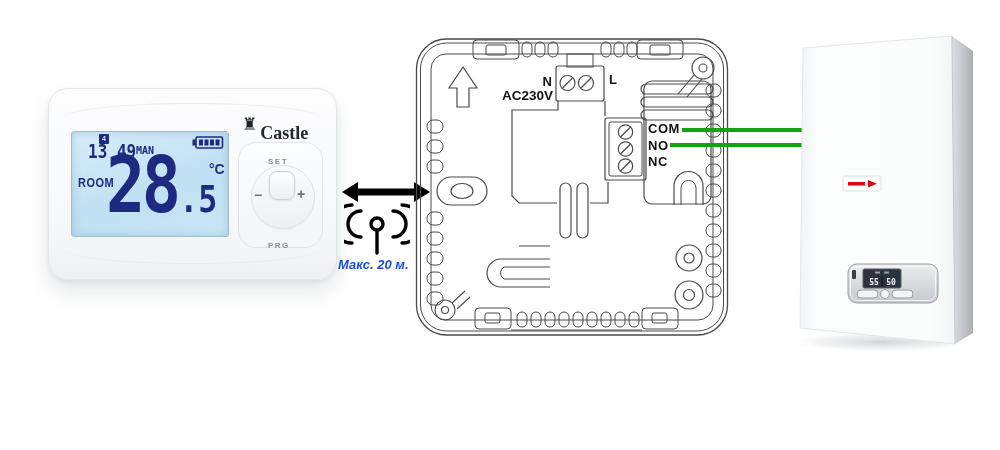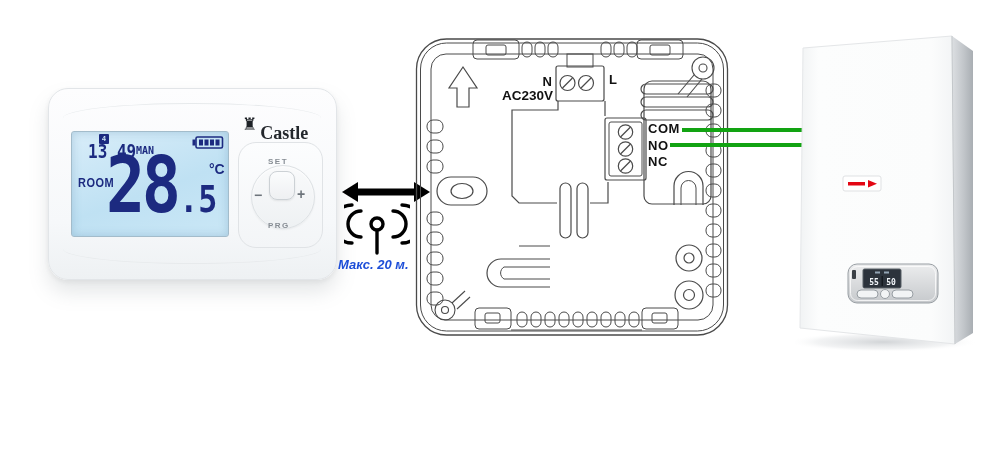--- a/index.html
+++ b/index.html
@@ -42,21 +42,21 @@
   .pad-square{left:189px;top:53px;width:83px;height:104px;border-radius:18px;
        border:1px solid #e0e3e6;background:linear-gradient(180deg,#fcfdfe,#f3f5f7);}
   .pad-circle{left:202px;top:76px;width:62px;height:62px;border-radius:50%;
        border:1px solid #dde1e4;background:linear-gradient(180deg,#f9fafb,#eef1f3);
        box-shadow:inset 0 1px 2px rgba(255,255,255,.9),0 1px 2px rgba(0,0,0,.05);}
   .pad-center{left:220px;top:82px;width:24px;height:27px;border-radius:8px;
        border:1px solid #ccd1d5;background:linear-gradient(180deg,#fbfcfd,#eef0f2);
        box-shadow:0 1px 2px rgba(0,0,0,.08);cursor:pointer;}
   .pad-label{color:#878d94;font-size:8px;font-weight:bold;letter-spacing:1.5px;}
   .lbl-set{left:219px;top:68px;width:30px;}
-  .lbl-prg{left:219px;top:132px;width:30px;}
+  .lbl-prg{left:219px;top:152px;width:30px;}
   .pad-sign{color:#6d747b;font-size:14px;font-weight:bold;line-height:14px;}
   .lbl-minus{left:205px;top:99px;}
   .lbl-plus{left:248px;top:98px;}
 
   
   .range-label{left:338px;top:257px;width:90px;font-size:13px;font-weight:bold;color:#1d4ed8;font-style:italic;}
 
   
   .wire{height:4px;background:#12a312;}
   .wire-com{left:682px;top:128px;width:124px;}

